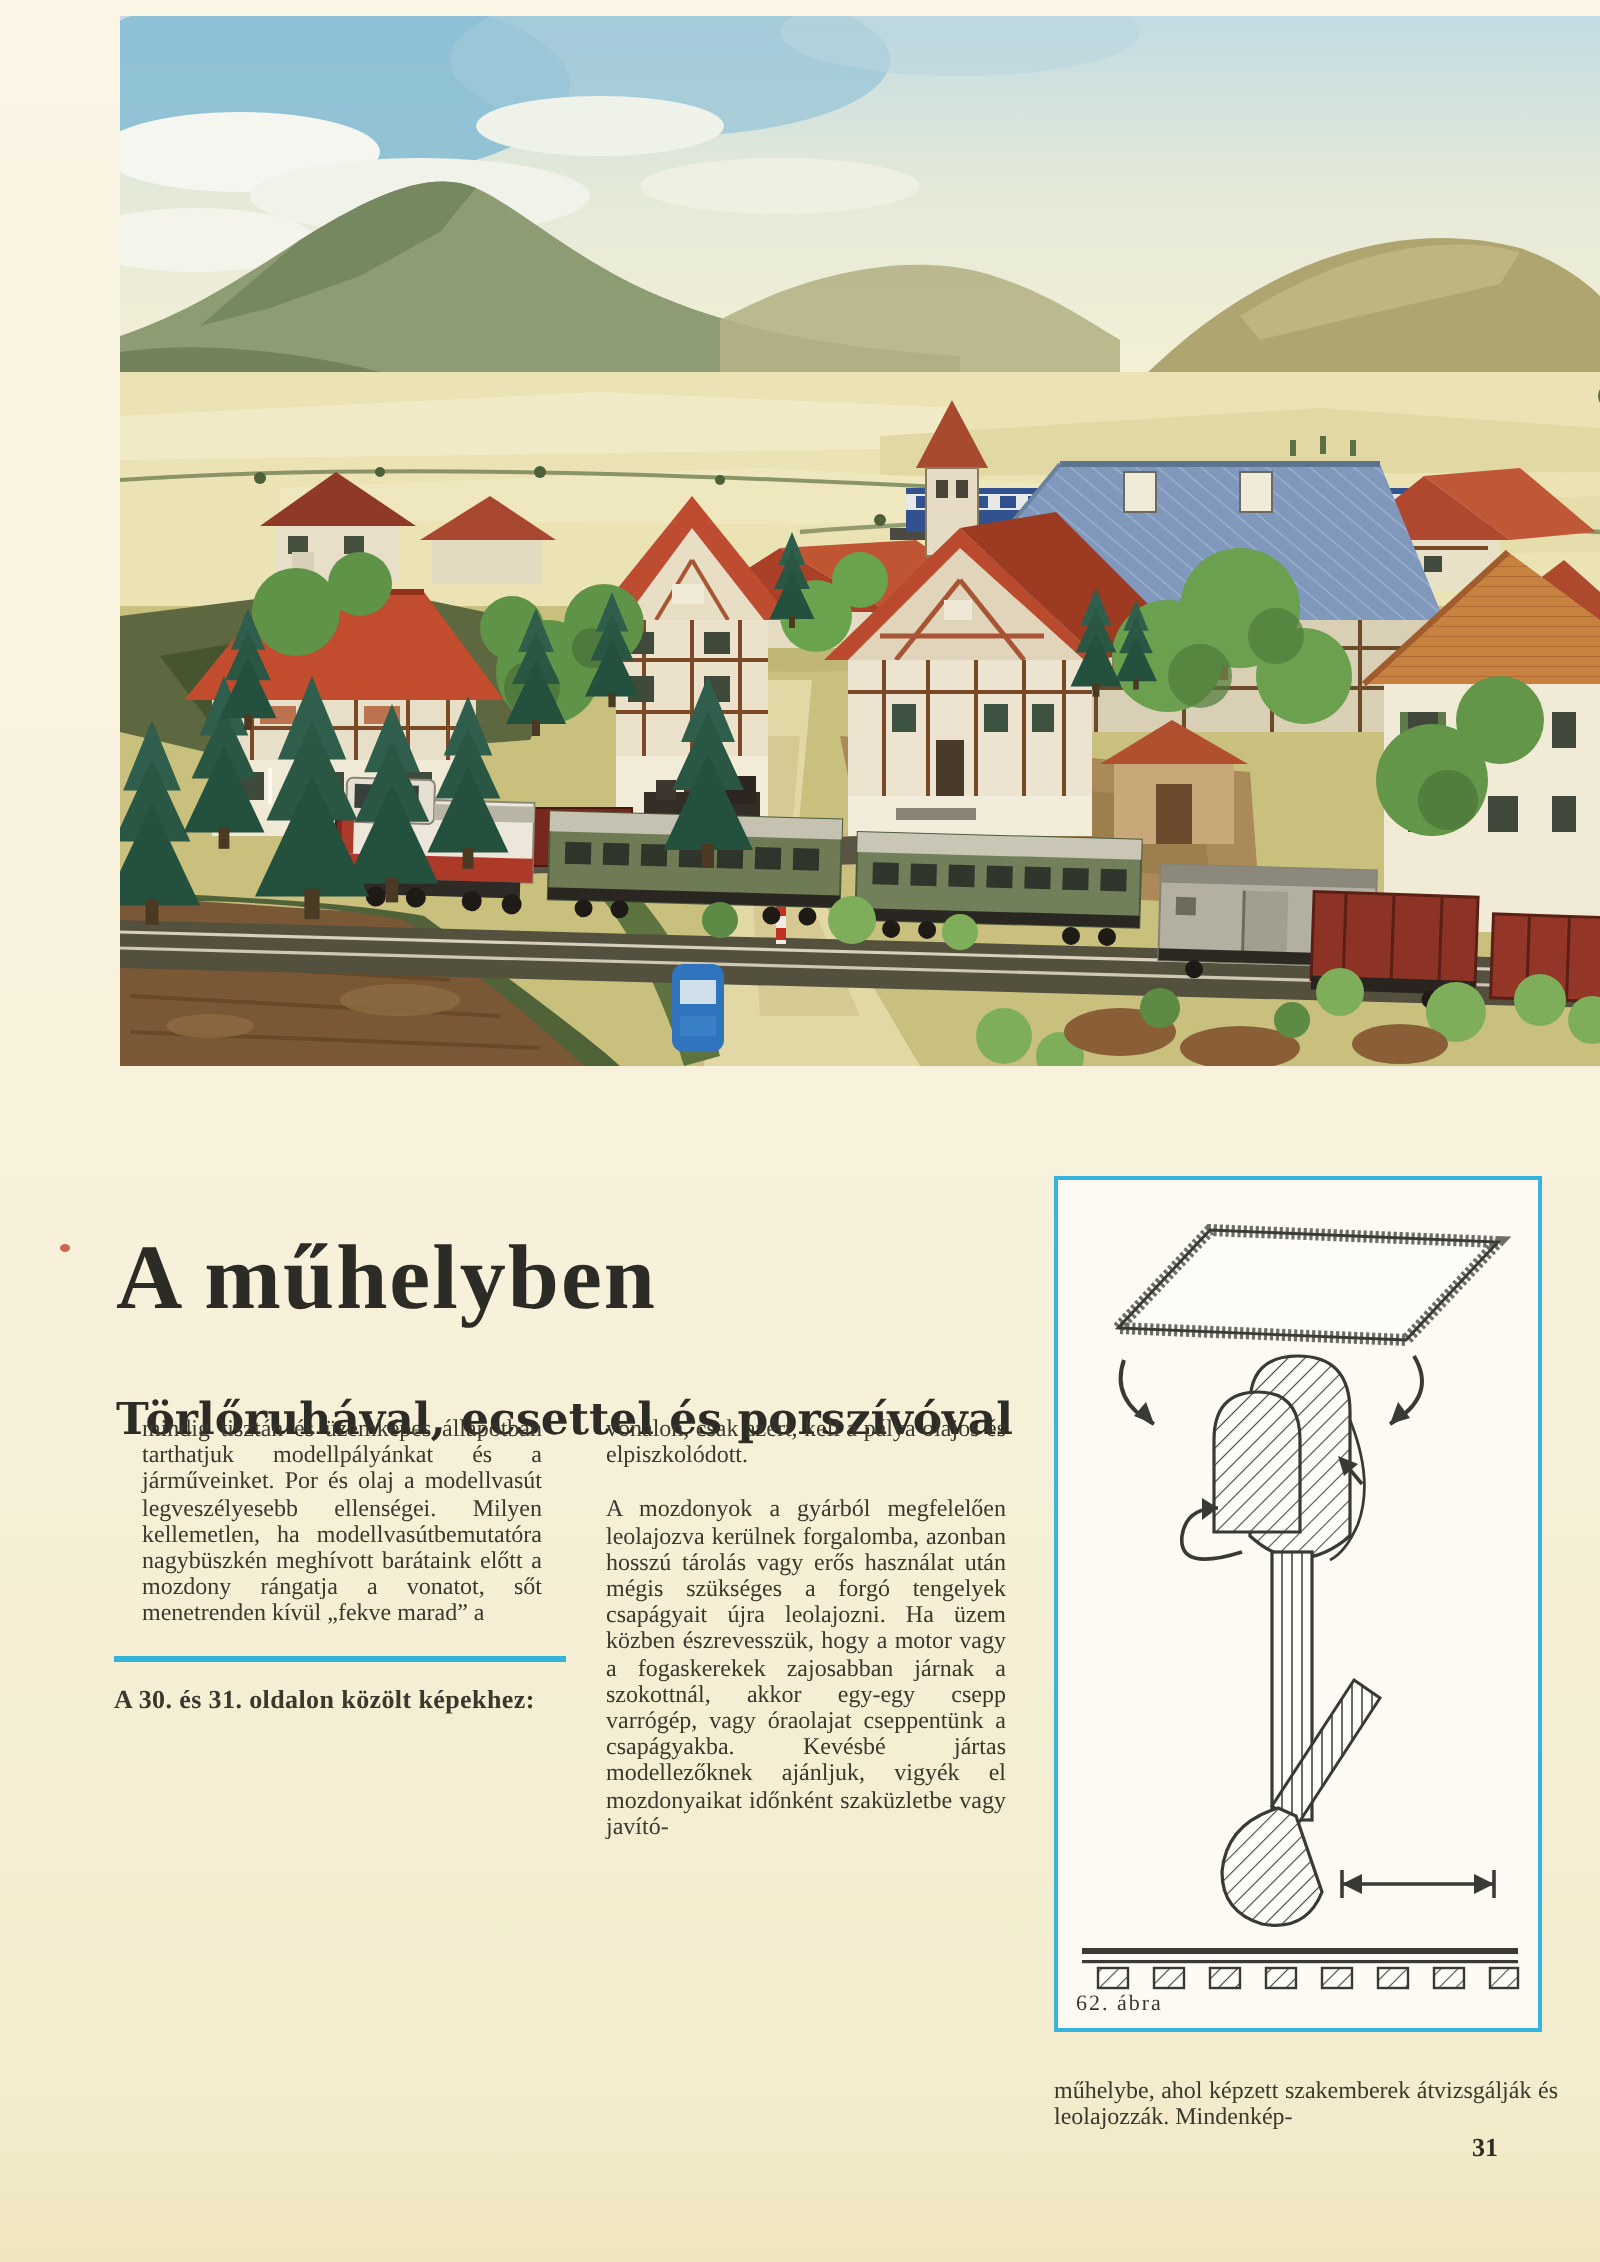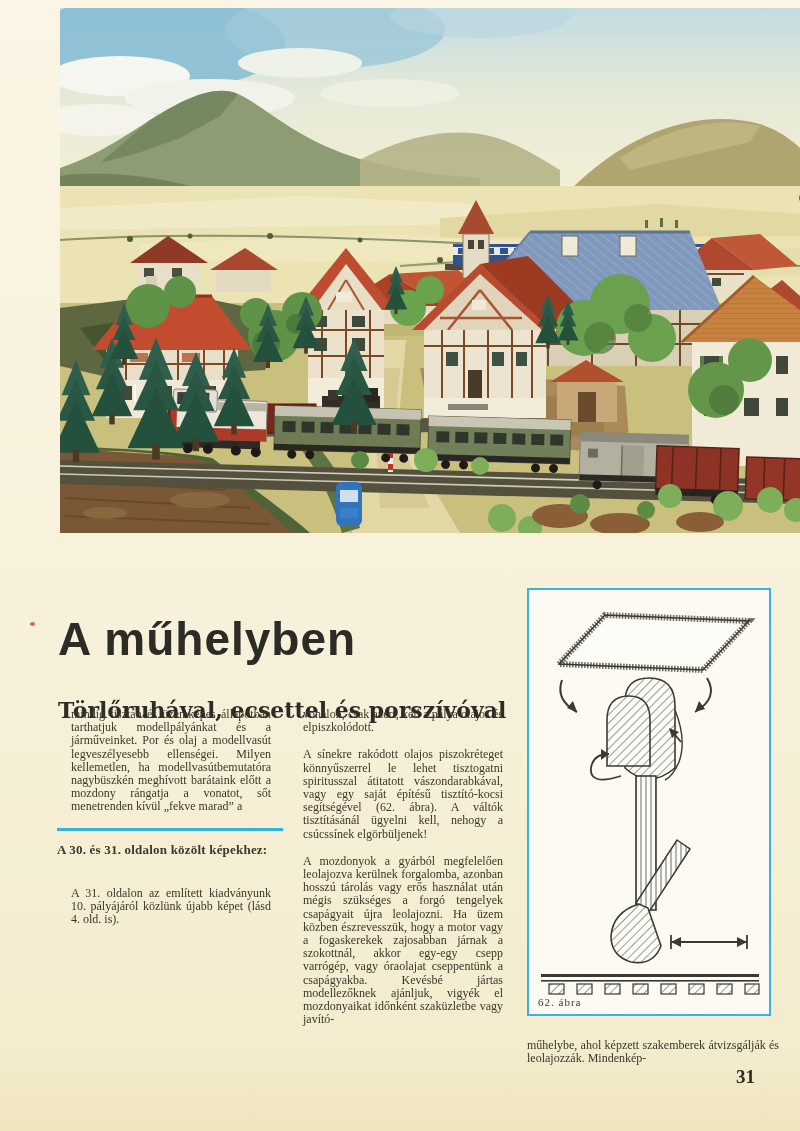--- a/index.html
+++ b/index.html
@@ -14,21 +14,21 @@
     position:absolute;inset:0;
     background:linear-gradient(180deg,#faf5e4 0%,#f7f1db 55%,#f3ecce 92%,#efe5bd 100%);
   }
   .photo{
     position:absolute;left:60px;top:8px;width:740px;height:525px;
     background:#eef0e2;
   }
   .photo svg{display:block;width:740px;height:525px;}
   .article-title{
     position:absolute;left:58px;top:584px;width:460px;
-    font-family:Liberation Sans, sans-serif;
+    font-family:Liberation Serif, serif;
     font-weight:bold;font-size:46px;line-height:1.05;
     color:#2d2b25;letter-spacing:1px;
   }
   .article-subtitle{
     position:absolute;left:58px;top:650px;width:470px;
     font-family:"DejaVu Serif","Liberation Serif",serif;
     font-weight:bold;font-size:22px;line-height:1.1;
     color:#2d2b25;
     margin-top:48px;
   }
@@ -55,21 +55,21 @@
   .figure-caption{
     position:absolute;left:9px;bottom:6px;
     font-size:11px;color:#3a372c;letter-spacing:1px;
   }
   .outro{
     position:absolute;left:527px;top:1027px;width:252px;
     font-size:12px;line-height:13.4px;color:#3a372c;text-align:justify;
   }
   .page-number{
     position:absolute;left:736px;top:1066px;
-    font-weight:bold;font-size:19px;color:#2f2d26;
+    font-weight:bold;font-size:13px;color:#2f2d26;
   }
   .reg-mark{
     position:absolute;left:30px;top:622px;width:5px;height:4px;
     background:#c8452c;border-radius:50%;opacity:.8;
   }
 </style>
 </head>
 <body>
 
 <div class="page">
@@ -579,26 +579,24 @@
   </div>
 
   <div class="reg-mark"></div>
   <h1 class="article-title">A műhelyben</h1>
   <h2 class="article-subtitle">Törlőruhával, ecsettel és porszívóval</h2>
 
   <div class="col" id="col1">
     <p>mindig tisztán és üzemképes állapotban tarthatjuk modellpályánkat és a járműveinket. Por és olaj a modellvasút legveszélyesebb ellenségei. Milyen kellemetlen, ha modellvasútbemutatóra nagybüszkén meghívott barátaink előtt a mozdony rángatja a vonatot, sőt menetrenden kívül „fekve marad” a</p>
     <hr class="blue-rule">
     <p class="col-heading">A 30. és 31. oldalon közölt képekhez:</p>
-    <p>A 31. oldalon az említett kiadványunk 10. pályájáról közlünk újabb képet (lásd 4. old. is).</p>
   </div>
 
   <div class="col" id="col2">
     <p>vonalon, csak azért, kell a pálya olajos és elpiszkolódott.</p>
-    <p>A sínekre rakódott olajos piszokréteget könnyűszerrel le lehet tisztogatni spiritusszal átitatott vászondarabkával, vagy egy saját építésű tisztító-kocsi segítségével (62. ábra). A váltók tisztításánál ügyelni kell, nehogy a csúcssínek elgörbüljenek!</p>
     <p>A mozdonyok a gyárból megfelelően leolajozva kerülnek forgalomba, azonban hosszú tárolás vagy erős használat után mégis szükséges a forgó tengelyek csapágyait újra leolajozni. Ha üzem közben észrevesszük, hogy a motor vagy a fogaskerekek zajosabban járnak a szokottnál, akkor egy-egy csepp varrógép, vagy óraolajat cseppentünk a csapágyakba. Kevésbé jártas modellezőknek ajánljuk, vigyék el mozdonyaikat időnként szaküzletbe vagy javító-</p>
   </div>
 
   <div class="figure-box">
     <svg viewBox="0 0 240 424">
       <defs>
         <pattern id="diag" width="6" height="6" patternUnits="userSpaceOnUse" patternTransform="rotate(45)">
           <rect width="6" height="6" fill="#fdfcf6"></rect>
           <line x1="0" y1="0" x2="0" y2="6" stroke="#4a4a44" stroke-width="1.1"></line>
         </pattern>

